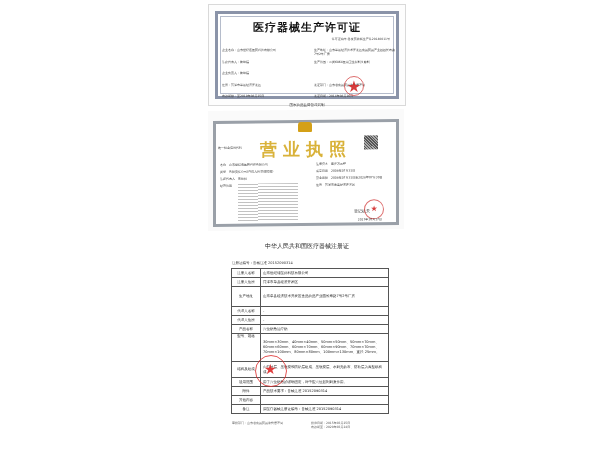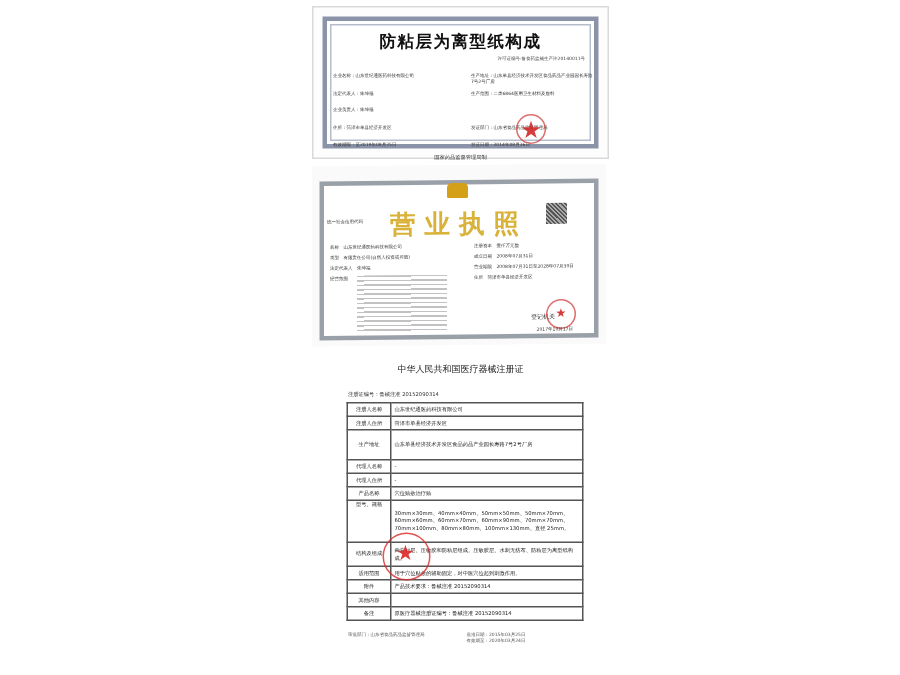--- a/index.html
+++ b/index.html
@@ -56,21 +56,21 @@
   .reg-footer-l { position:absolute; left:24px; top:421px; font-size:3px; color:#555; }
   .reg-footer-r { position:absolute; left:103px; top:421px; font-size:3px; color:#555; line-height:4px; }
 </style>
 </head>
 <body>
 
 <div class="col">
 
   <div class="lic">
     <div class="lic-frame">
-      <div class="lic-title">防粘层为离型纸构成</div>
+      <div class="lic-title">医疗器械生产许可证</div>
       <div class="lic-no">许可证编号:鲁食药监械生产许20140011号</div>
 
       <div class="lic-row" style="left:4px;top:34px">
         <span>企业名称</span>：<span>山东世纪通医药科技有限公司</span>
       </div>
       <div class="lic-row" style="left:4px;top:46px">
         <span>法定代表人</span>：<span>朱坤福</span>
       </div>
       <div class="lic-row" style="left:4px;top:57px">
         <span>企业负责人</span>：<span>朱坤福</span>

